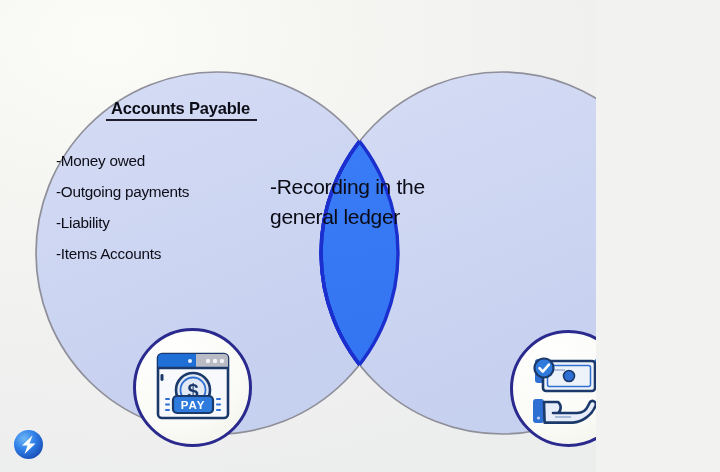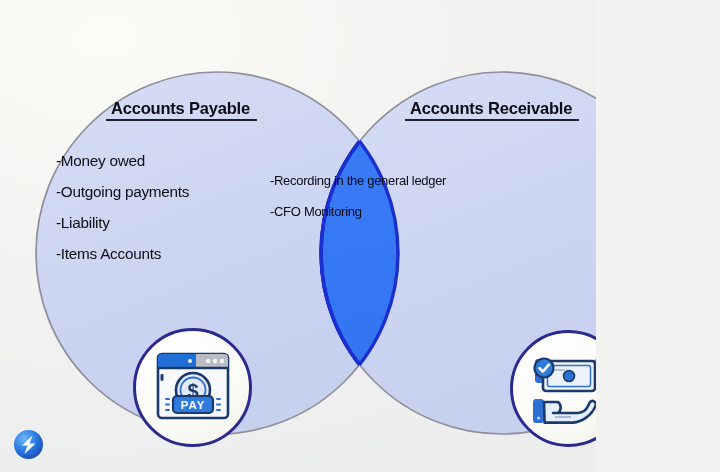--- a/index.html
+++ b/index.html
@@ -67,21 +67,21 @@
   #list-left  { left: 56px;  top: 152px; }
   #list-right { left: 459px; top: 142px; width: 200px; }
   #list-right .item { white-space: normal; line-height: 1.42; }
 
   #list-center {
     position: absolute;
     left: 270px;
     top: 172px;
     width: 186px;
     color: #0b0b16;
-    font-size: 13px;
+    font-size: 21px;
     letter-spacing: -0.3px;
   }
   #list-center .item {
     margin-bottom: 12px;
     line-height: 1.45;
   }
 
   
   .icon-badge {
     position: absolute;
@@ -156,24 +156,22 @@
 
   <div class="bullet-list" id="list-left">
     <div class="item">-Money owed</div>
     <div class="item">-Outgoing payments</div>
     <div class="item">-Liability</div>
     <div class="item">-Items Accounts</div>
   </div>
 
   <div id="list-center">
     <div class="item">-Recording in the general ledger</div>
-    <div class="item">-CFO Monitoring</div>
-  </div>
-
-  <div class="title" id="title-right">Accounts Receivable</div>
+  </div>
+
 
 
   <div class="icon-badge" id="icon-pay">
     <svg width="88" height="84" viewBox="0 0 88 84">
 
       <rect x="9" y="8" width="70" height="64" rx="4" fill="#f7f9fc" stroke="#1b3a6b" stroke-width="2.6"></rect>
 
       <path d="M9 12 a4 4 0 0 1 4 -4 h34 v14 h-38 z" fill="#1f6fd6"></path>
 
       <path d="M47 8 h28 a4 4 0 0 1 4 4 v10 h-32 z" fill="#b9bcc4"></path>

